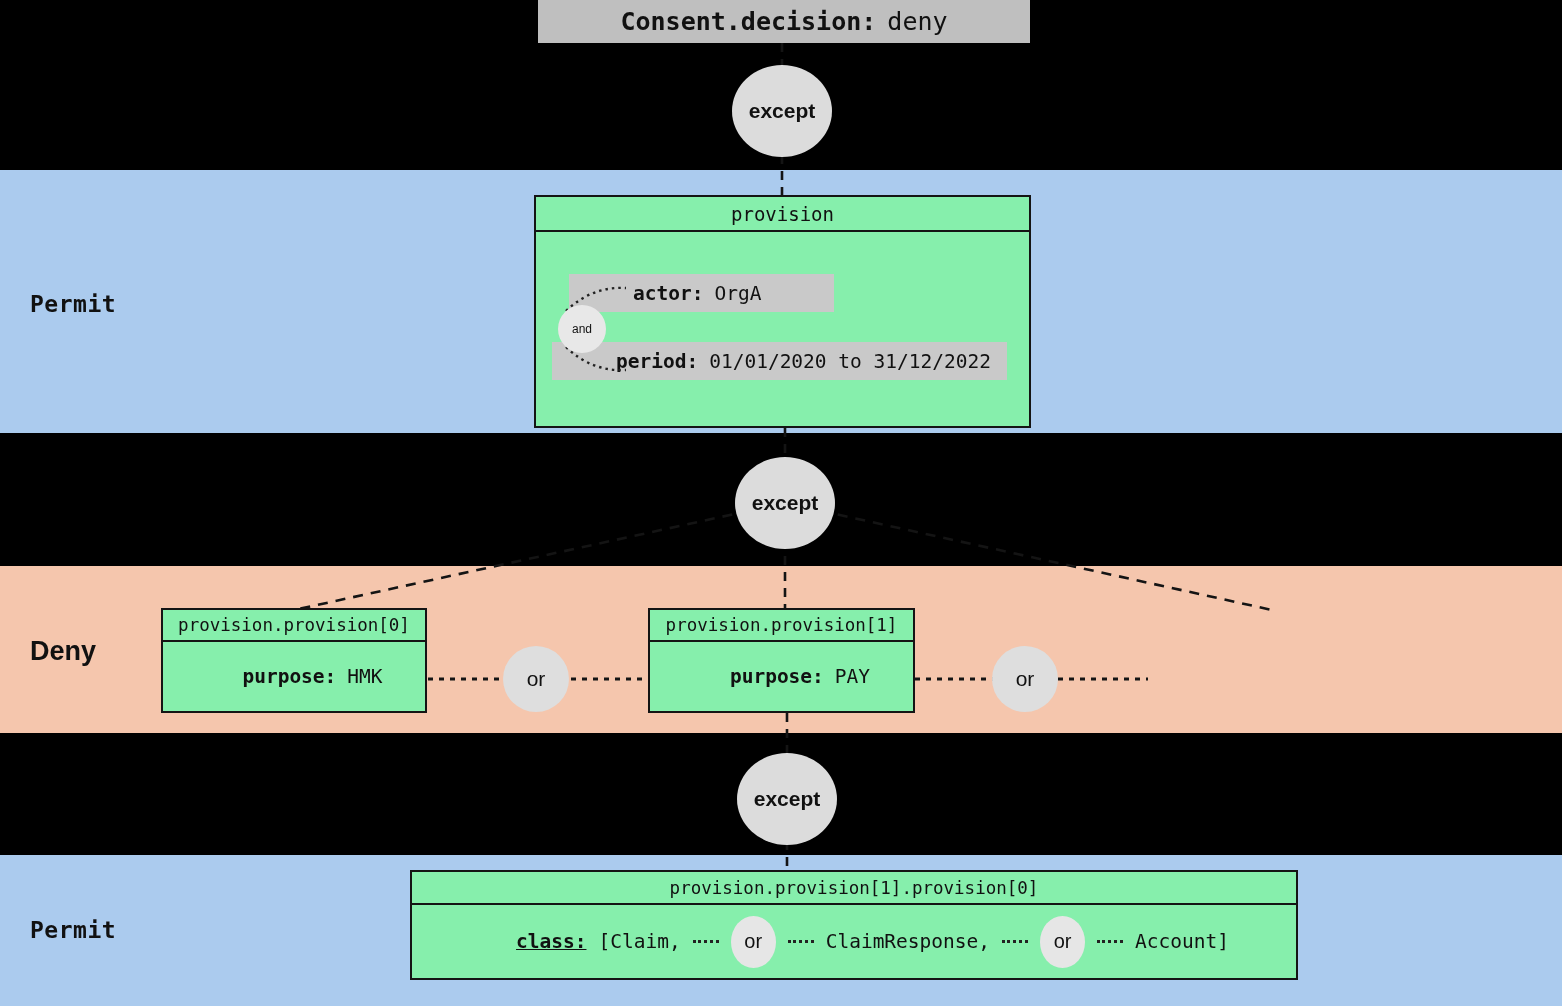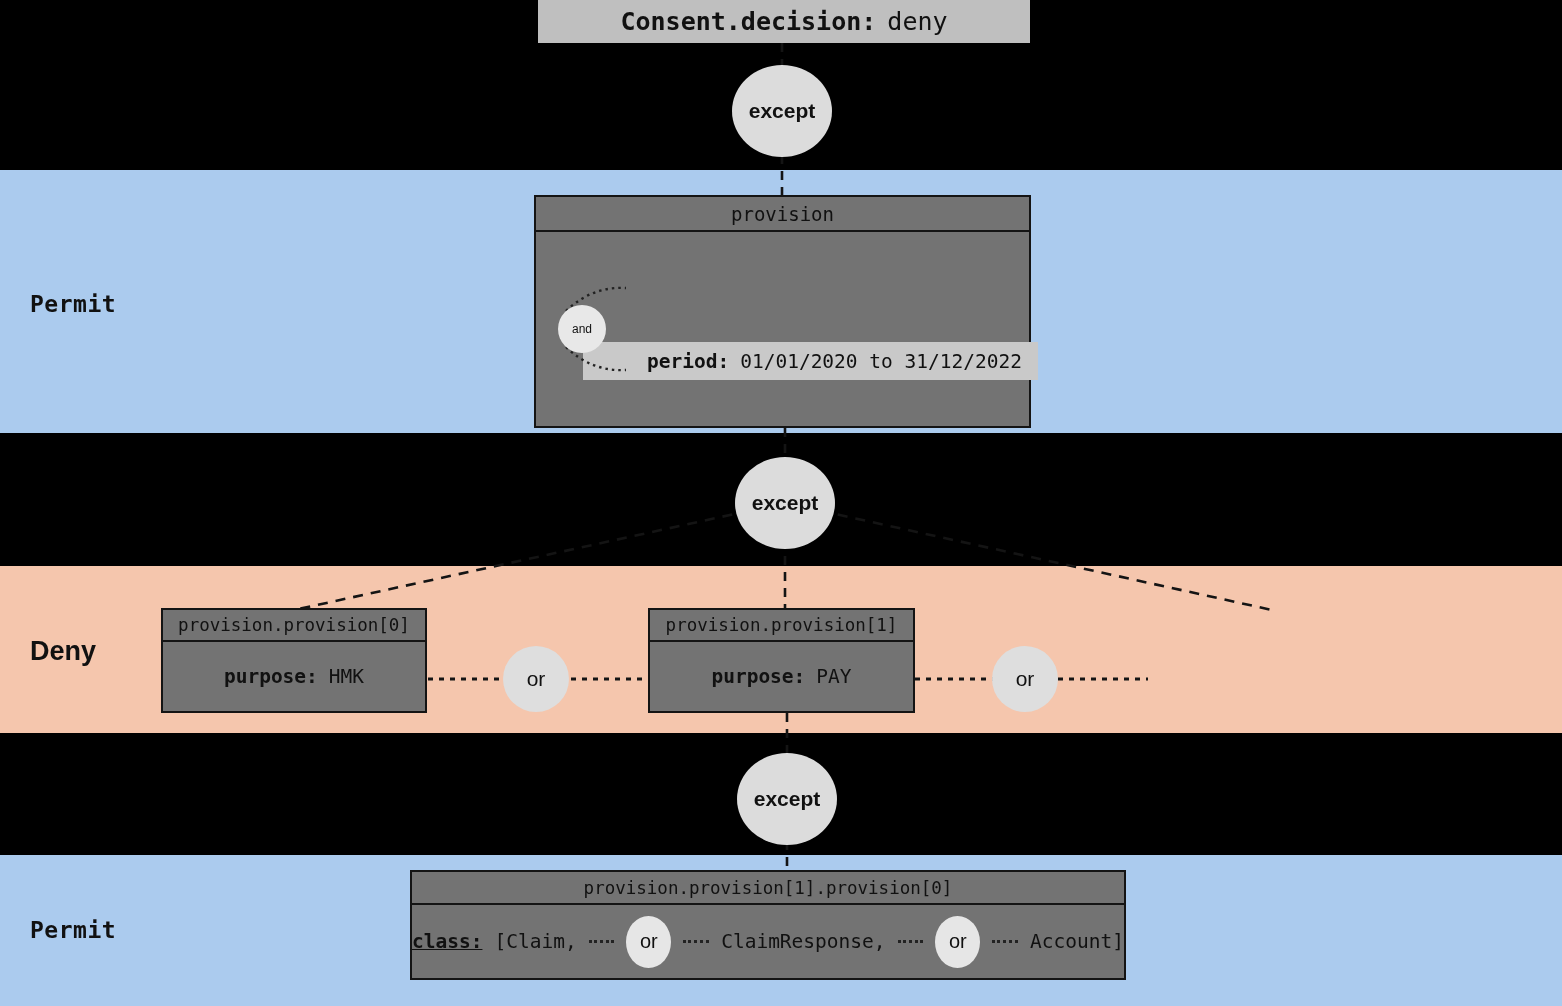--- a/index.html
+++ b/index.html
@@ -19,57 +19,57 @@
     position:absolute; left:30px; font-weight:bold; font-size:23px; letter-spacing:0.5px;
   }
   .band-label-sans {
     position:absolute; left:30px; font-weight:bold; font-size:27px;
     font-family:"Liberation Sans","DejaVu Sans",sans-serif;
   }
   
   svg.overlay { position:absolute; left:0; top:0; pointer-events:none; }
   
   .node {
-    position:absolute; background:#737373; border:2px solid #141414;
+    position:absolute; background:#86efac; border:2px solid #141414;
     box-sizing:border-box;
   }
   .node-header {
     display:flex; align-items:center; justify-content:center;
     border-bottom:2px solid #141414; font-size:17.5px; white-space:pre;
   }
   .node-body {
     position:relative; display:flex; align-items:center; justify-content:center;
-    font-size:19.5px; white-space:pre;
+    font-size:19.5px; white-space:pre;padding-left:37px;
   }
   .k { font-weight:bold; margin-right:11px; }
   .v { font-weight:normal; }
   
   #consent-node {
     position:absolute; left:538px; top:0; width:492px; height:43px;
     background:#bfbfbf; display:flex; align-items:center; justify-content:center;
     font-size:25px; white-space:pre;
   }
   
   #provision-node { left:534px; top:195px; width:497px; height:233px; }
   #provision-node .node-header { height:33px; font-size:19px; }
   .attr-row {
     position:absolute; height:38px; background:#c9c9c9;
     display:flex; align-items:center; padding-left:64px; box-sizing:border-box;
     font-size:19.5px; white-space:pre;
   }
   #attr-actor  { left:33px; top:77px;  width:265px; }
-  #attr-period { left:47px; top:145px; width:455px; }
+  #attr-period { left:16px; top:145px; width:455px; }
   
   #deny-node-0 { left:161px;  top:608px; width:266px; height:105px; }
   #deny-node-1 { left:648px;  top:608px; width:267px; height:105px; }
   #deny-node-2 { left:1147px; top:608px; width:253px; height:105px; }
   .deny-box .node-header { height:30px; }
   .deny-box .node-body   { height:69px; }
   
-  #class-node { left:410px; top:870px; width:716px; height:110px; }
+  #class-node { left:410px; top:870px; width:888px; height:110px; }
   #class-node .node-header { height:31px; }
   #class-node .node-body { height:73px; gap:12px; }
   .dotline {
     display:inline-block; width:26px; height:0;
     border-top:3px dotted #222;
   }
   .or-inline {
     width:45px; height:52px; border-radius:50%; background:#e6e6e6; flex:none;
     display:flex; align-items:center; justify-content:center;
     font-family:"Liberation Sans","DejaVu Sans",sans-serif; font-size:20px;
@@ -118,20 +118,24 @@
     <path d="M915 679 H1148" stroke="#141414" stroke-width="3" stroke-dasharray="5 6" fill="none"></path>
   </svg>
 
   <div id="consent-node">
     <span class="k">Consent.decision:</span>
     <span class="v">deny</span>
   </div>
 
   <div class="node" id="provision-node">
     <div class="node-header">provision</div>
+    <div class="attr-row" id="attr-actor">
+      <span class="k">actor:</span>
+      <span class="v">OrgA</span>
+    </div>
     <div class="attr-row" id="attr-period">
       <span class="k">period:</span>
       <span class="v">01/01/2020 to 31/12/2022</span>
     </div>
   </div>
 
   <div class="node deny-box" id="deny-node-0">
     <div class="node-header">provision.provision[0]</div>
     <div class="node-body">
       <span class="k">purpose:</span>

